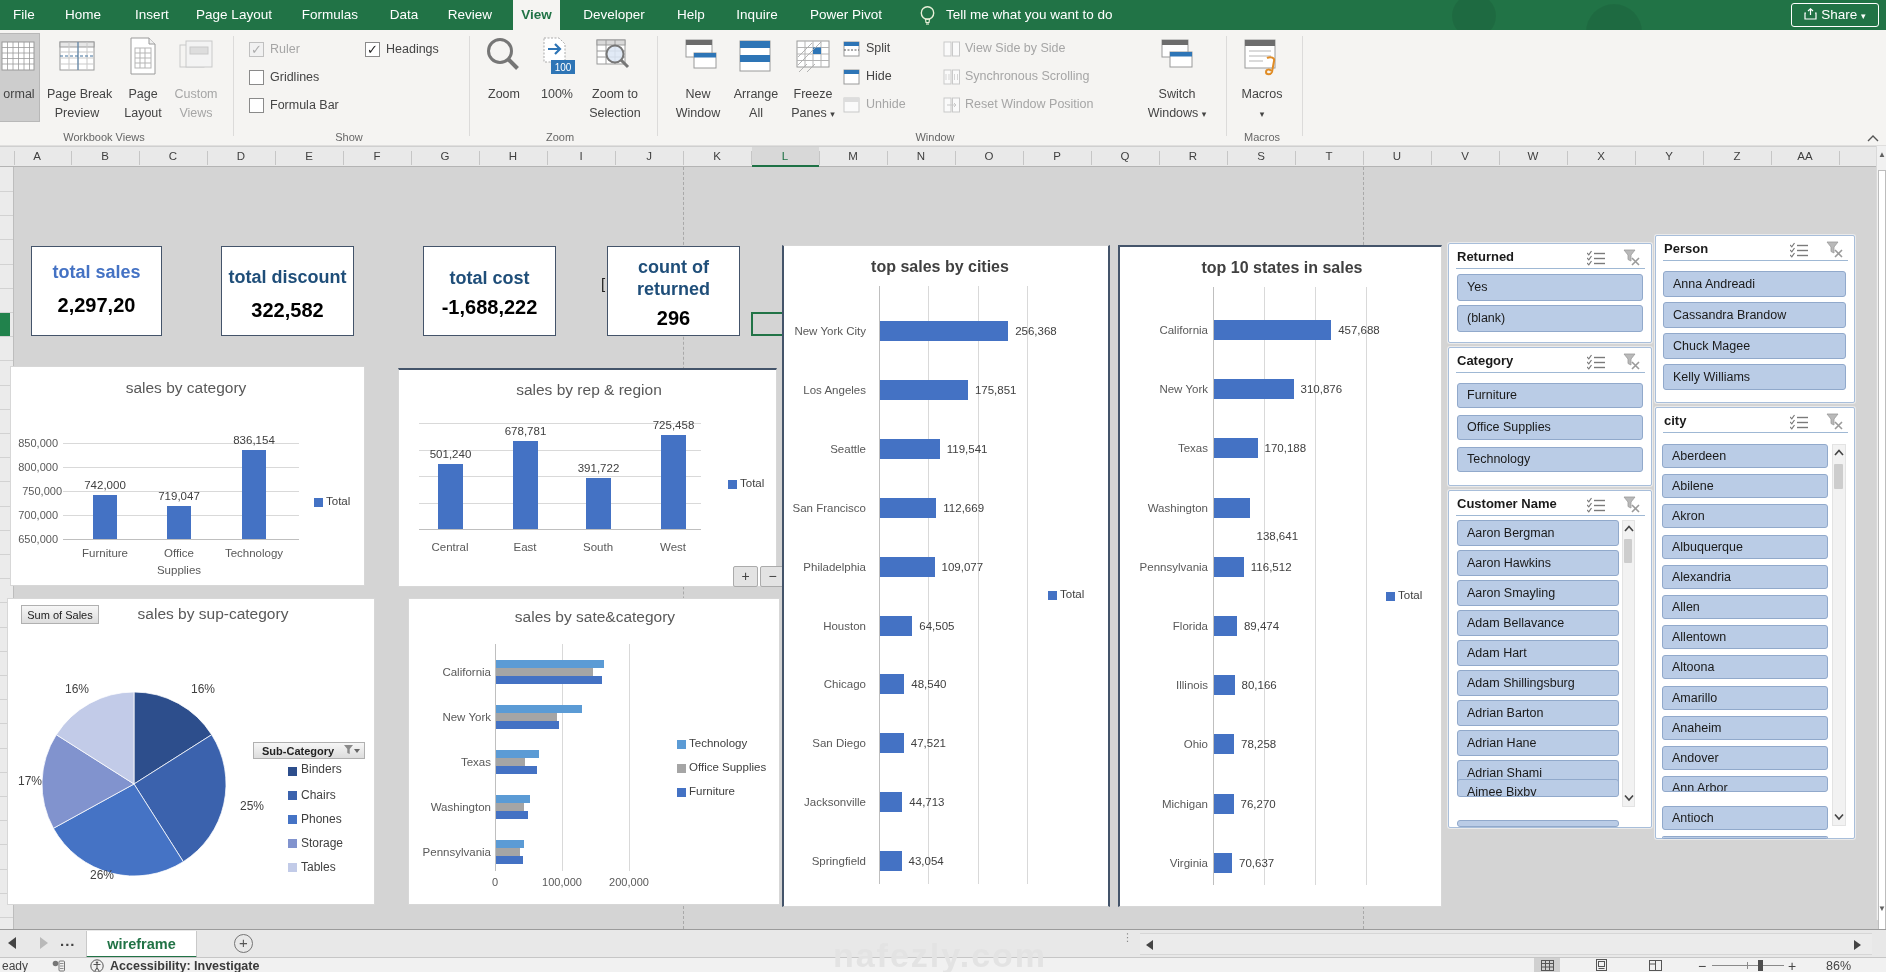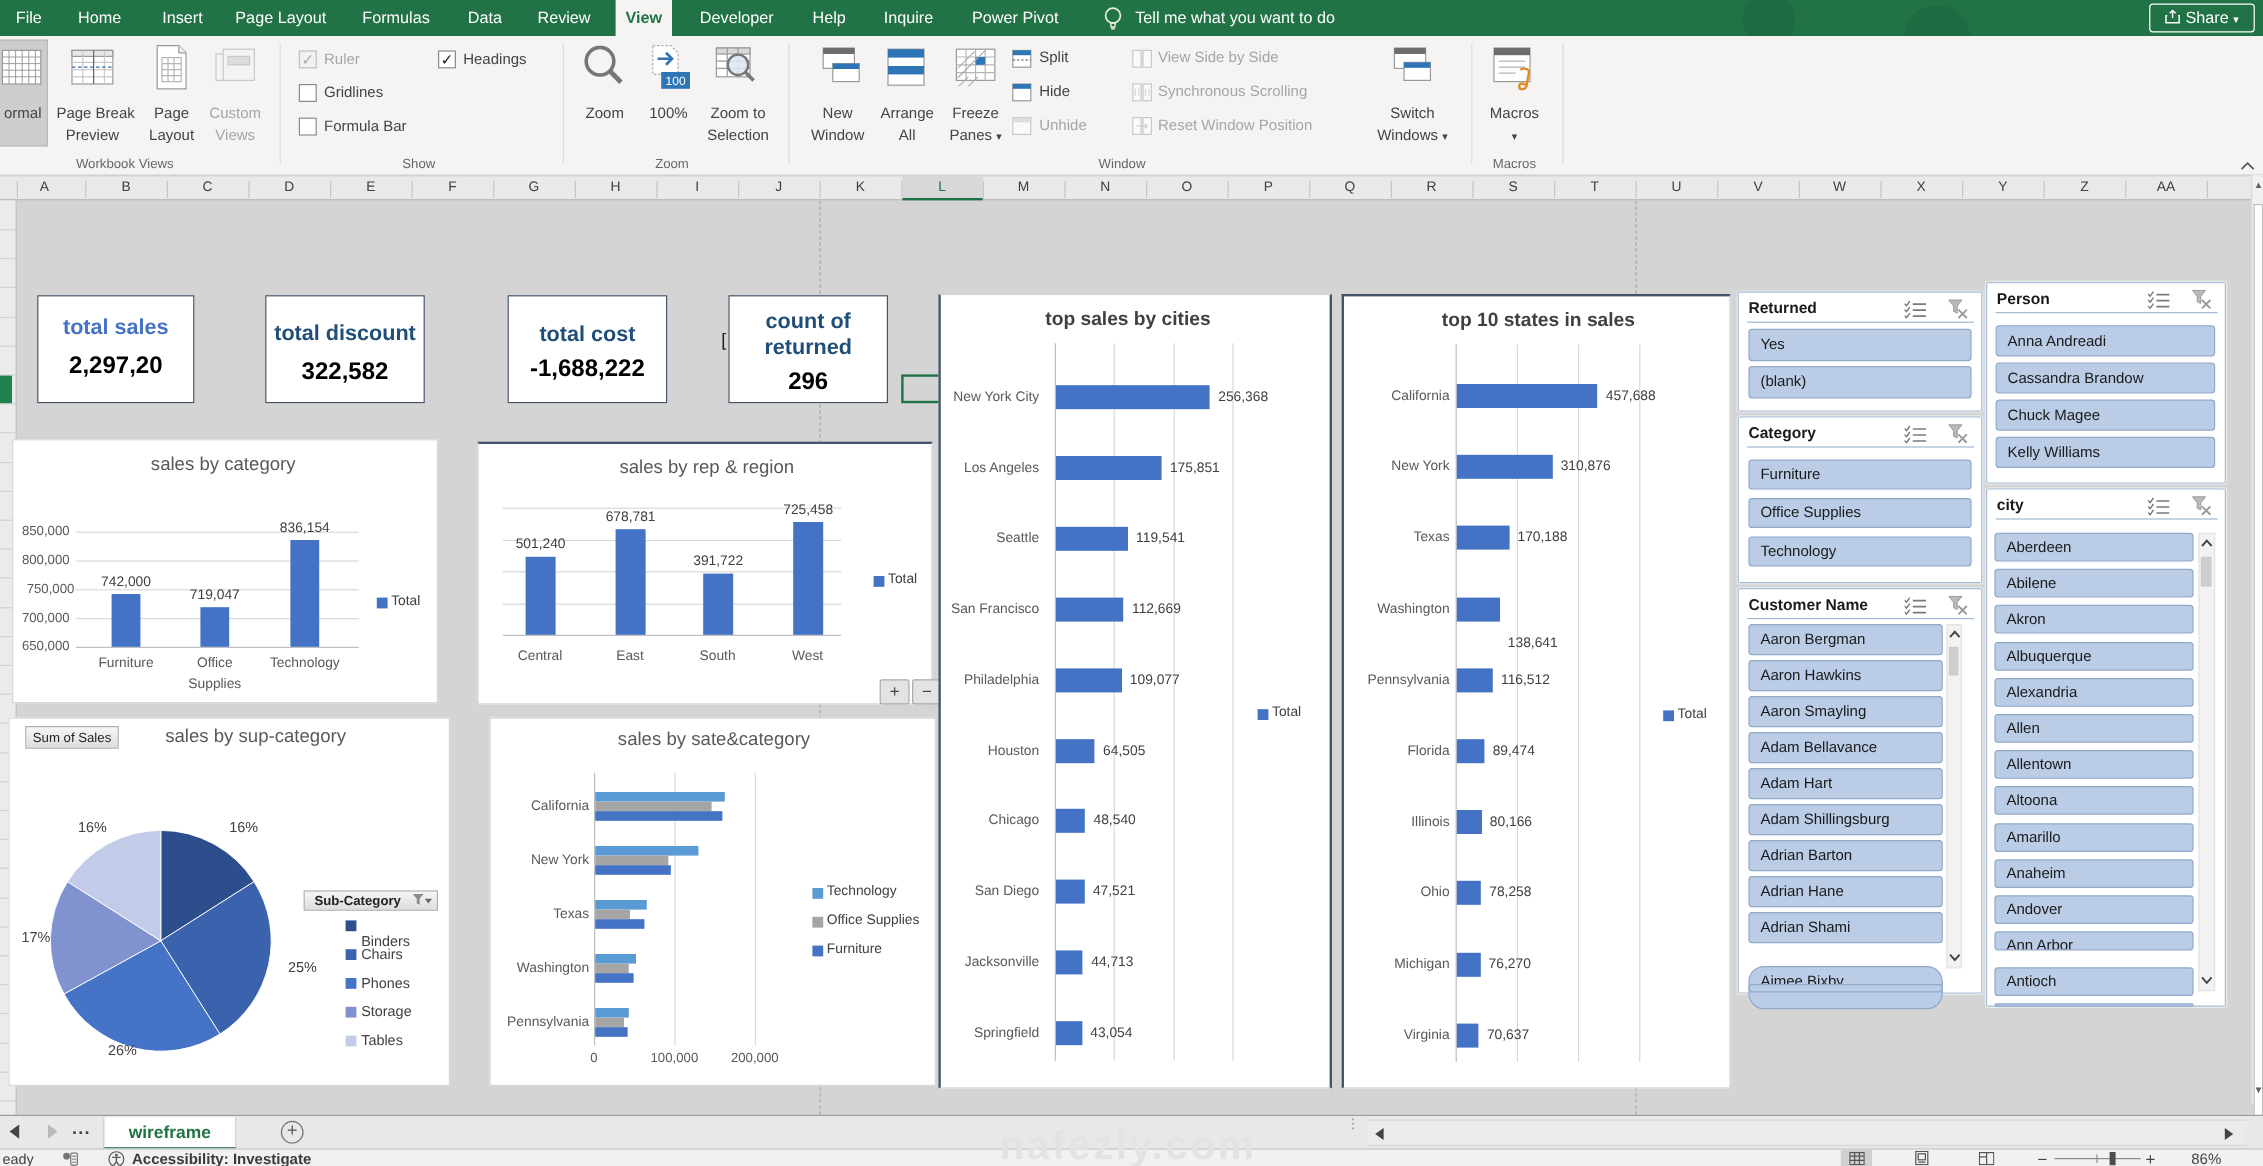--- a/index.html
+++ b/index.html
@@ -458,21 +458,21 @@
         <div class="dlab" style="left:183px; top:83px; font-size:12px;">16%</div>
         <div class="dlab" style="left:232px; top:200px; font-size:12px;">25%</div>
         <div class="dlab" style="left:82px; top:269px; font-size:12px;">26%</div>
         <div class="dlab" style="left:10px; top:175px; font-size:12px;">17%</div>
         <div class="dlab" style="left:57px; top:83px; font-size:12px;">16%</div>
         <div class="fieldbtn" style="left:245px; top:143px; width:112px; height:17px; line-height:16px; font-weight:bold; text-align:left; padding-left:8px;">Sub-Category<svg width="16" height="13" style="position:absolute;right:4px; top:2px;">
             <path d="M0 0 L9 0 L5.7 4 L5.7 9 L3.3 8 L3.3 4 Z" fill="#8a8a8a"></path>
             <path d="M10 4 L16 4 L13 8 Z" fill="#666"></path>
           </svg></div>
         <div class="legend-sq" style="left:280px; top:168px; background:#2D4E8C; width:9px; height:9px;"></div>
-        <div class="legend-tx" style="left:293px; top:178px; font-size:12px;">Binders</div>
+        <div class="legend-tx" style="left:293px; top:163px; font-size:12px;">Binders</div>
         <div class="legend-sq" style="left:280px; top:192.1px; background:#3B62AD; width:9px; height:9px;"></div>
         <div class="legend-tx" style="left:293px; top:189.1px; font-size:12px;">Chairs</div>
         <div class="legend-sq" style="left:280px; top:216.2px; background:#4573C5; width:9px; height:9px;"></div>
         <div class="legend-tx" style="left:293px; top:213.2px; font-size:12px;">Phones</div>
         <div class="legend-sq" style="left:280px; top:240.3px; background:#8193CE; width:9px; height:9px;"></div>
         <div class="legend-tx" style="left:293px; top:237.3px; font-size:12px;">Storage</div>
         <div class="legend-sq" style="left:280px; top:264.4px; background:#C2CBE8; width:9px; height:9px;"></div>
         <div class="legend-tx" style="left:293px; top:261.4px; font-size:12px;">Tables</div>
       </div>
       <div class="chart" style="left:408px; top:598px; width:372px; height:307px;">
@@ -644,21 +644,21 @@
         <div class="shr" style="top:24px; width:189px;"></div>
         <div class="sitem" style="left:8px; top:29px; width:162px; height:26px; line-height:24px;">Aaron Bergman</div>
         <div class="sitem" style="left:8px; top:59px; width:162px; height:26px; line-height:24px;">Aaron Hawkins</div>
         <div class="sitem" style="left:8px; top:89px; width:162px; height:26px; line-height:24px;">Aaron Smayling</div>
         <div class="sitem" style="left:8px; top:119px; width:162px; height:26px; line-height:24px;">Adam Bellavance</div>
         <div class="sitem" style="left:8px; top:149px; width:162px; height:26px; line-height:24px;">Adam Hart</div>
         <div class="sitem" style="left:8px; top:179px; width:162px; height:26px; line-height:24px;">Adam Shillingsburg</div>
         <div class="sitem" style="left:8px; top:209px; width:162px; height:26px; line-height:24px;">Adrian Barton</div>
         <div class="sitem" style="left:8px; top:239px; width:162px; height:26px; line-height:24px;">Adrian Hane</div>
         <div class="sitem" style="left:8px; top:269px; width:162px; height:26px; line-height:24px;">Adrian Shami</div>
-        <div class="sitem" style="left:8px; top:314px; width:162px; height:36px; line-height:24px;border-radius:13px;">Aimee Bixby</div>
+        <div class="sitem" style="left:8px; top:288px; width:162px; height:18px; line-height:24px;">Aimee Bixby</div>
         <div class="sitem" style="left:8px; top:329px; width:162px; height:7px;"></div>
         <div class="sscroll" style="left:173px; top:29px; width:13px; height:287px;"></div>
         <svg width="10" height="8" style="position:absolute;left:175px; top:34px;">
           <path d="M1 6 L5 1.5 L9 6" fill="none" stroke="#444" stroke-width="1.6"></path>
         </svg>
         <svg width="10" height="8" style="position:absolute;left:175px; top:303px;">
           <path d="M1 1.5 L5 6 L9 1.5" fill="none" stroke="#444" stroke-width="1.6"></path>
         </svg>
         <div class="sthumb" style="left:175px; top:48px; width:8px; height:24px;"></div>
       </div>

